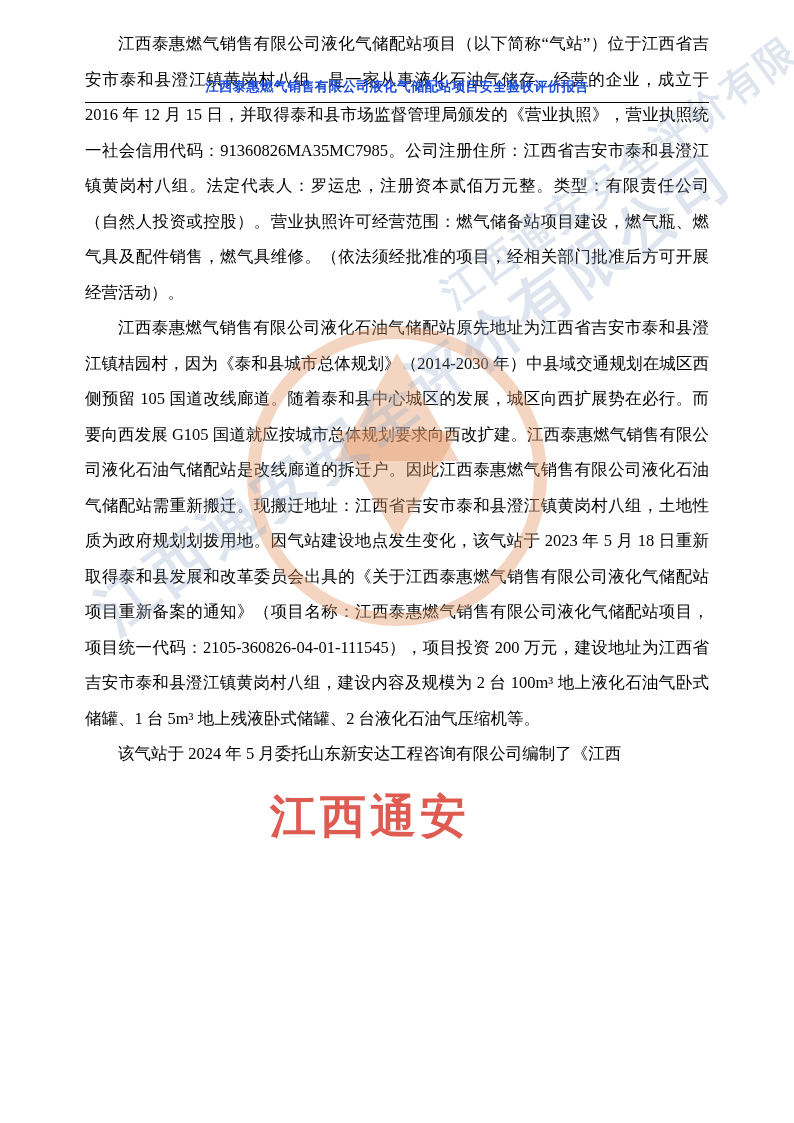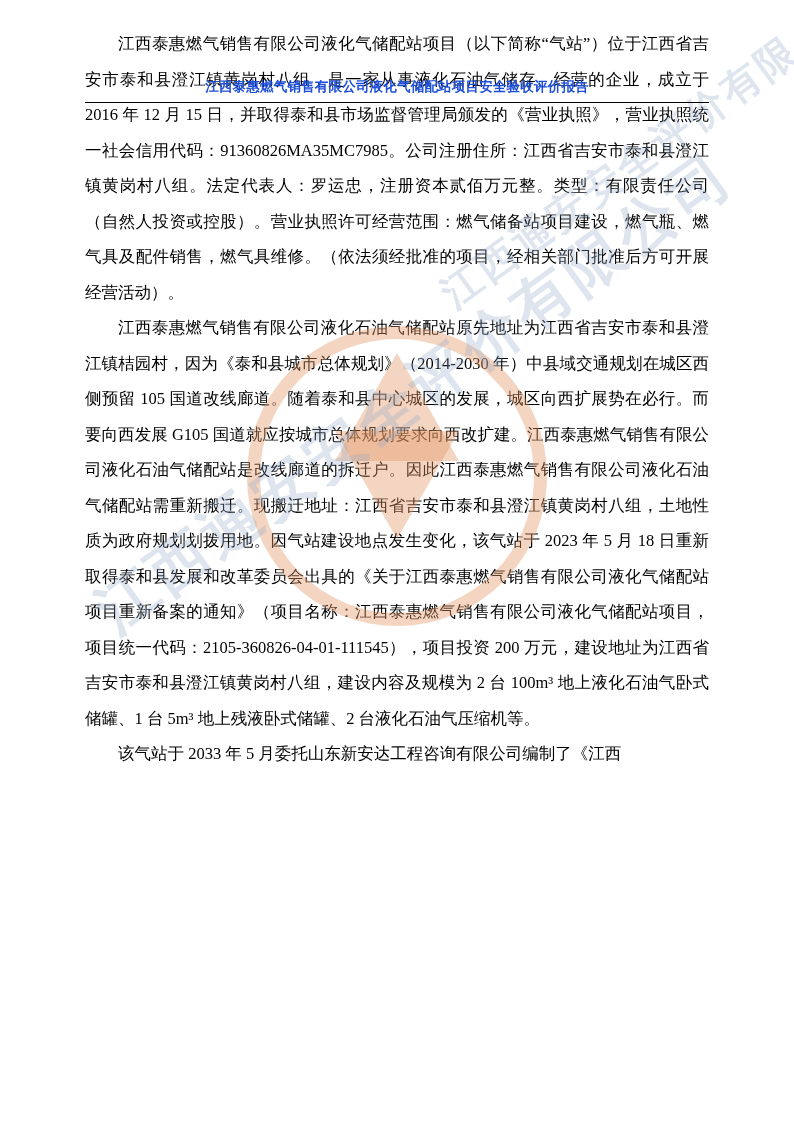--- a/index.html
+++ b/index.html
@@ -146,27 +146,28 @@
 </style>
 </head>
 <body>
 
 <div class="page">
 
   <div class="wm-layer">
     <div class="wm-ring"></div>
     <div class="wm-side">江西通安安全评价有限公司</div>
     <div class="wm-diag">江西通安安全评价有限公司</div>
+    <div class="wm-red">江西通安</div>
   </div>
 
   <div class="header">
     <div class="header-title">江西泰惠燃气销售有限公司液化气储配站项目安全验收评价报告</div>
     <div class="header-rule"></div>
   </div>
 
 
   <div class="content">
     <p class="para">江西泰惠燃气销售有限公司液化气储配站项目（以下简称“气站”）位于江西省吉安市泰和县澄江镇黄岗村八组，是一家从事液化石油气储存、经营的企业，成立于 2016 年 12 月 15 日，并取得泰和县市场监督管理局颁发的《营业执照》，营业执照统一社会信用代码：91360826MA35MC7985。公司注册住所：江西省吉安市泰和县澄江镇黄岗村八组。法定代表人：罗运忠，注册资本贰佰万元整。类型：有限责任公司（自然人投资或控股）。营业执照许可经营范围：燃气储备站项目建设，燃气瓶、燃气具及配件销售，燃气具维修。（依法须经批准的项目，经相关部门批准后方可开展经营活动）。</p>
     <p class="para">江西泰惠燃气销售有限公司液化石油气储配站原先地址为江西省吉安市泰和县澄江镇桔园村，因为《泰和县城市总体规划》（2014-2030 年）中县域交通规划在城区西侧预留 105 国道改线廊道。随着泰和县中心城区的发展，城区向西扩展势在必行。而要向西发展 G105 国道就应按城市总体规划要求向西改扩建。江西泰惠燃气销售有限公司液化石油气储配站是改线廊道的拆迁户。因此江西泰惠燃气销售有限公司液化石油气储配站需重新搬迁。现搬迁地址：江西省吉安市泰和县澄江镇黄岗村八组，土地性质为政府规划划拨用地。因气站建设地点发生变化，该气站于 2023 年 5 月 18 日重新取得泰和县发展和改革委员会出具的《关于江西泰惠燃气销售有限公司液化气储配站项目重新备案的通知》（项目名称：江西泰惠燃气销售有限公司液化气储配站项目，项目统一代码：2105-360826-04-01-111545），项目投资 200 万元，建设地址为江西省吉安市泰和县澄江镇黄岗村八组，建设内容及规模为 2 台 100m³ 地上液化石油气卧式储罐、1 台 5m³ 地上残液卧式储罐、2 台液化石油气压缩机等。</p>
-    <p class="para">该气站于 2033 年 5 月委托山东新安达工程咨询有限公司编制了《江西</p>
+    <p class="para">该气站于 2024 年 5 月委托山东新安达工程咨询有限公司编制了《江西</p>
   </div>
 
 </div>
 
 </body></html>

